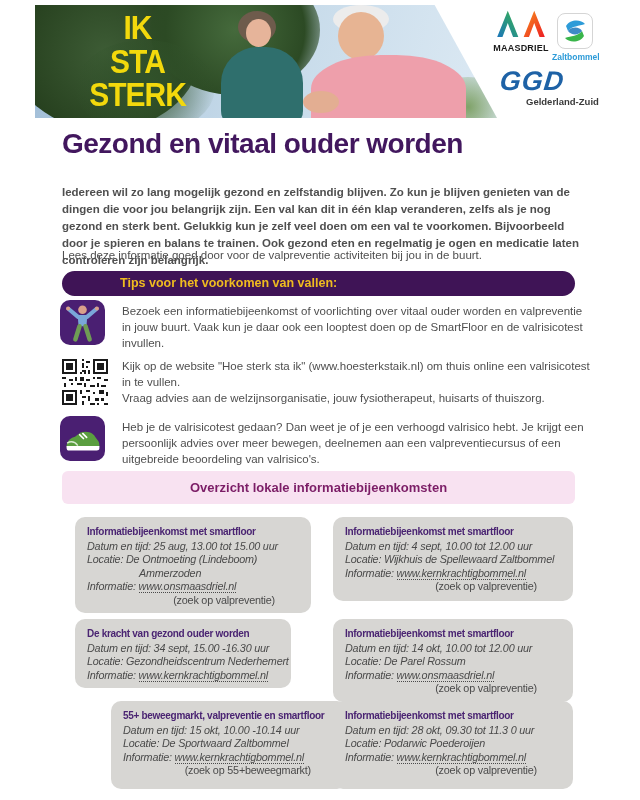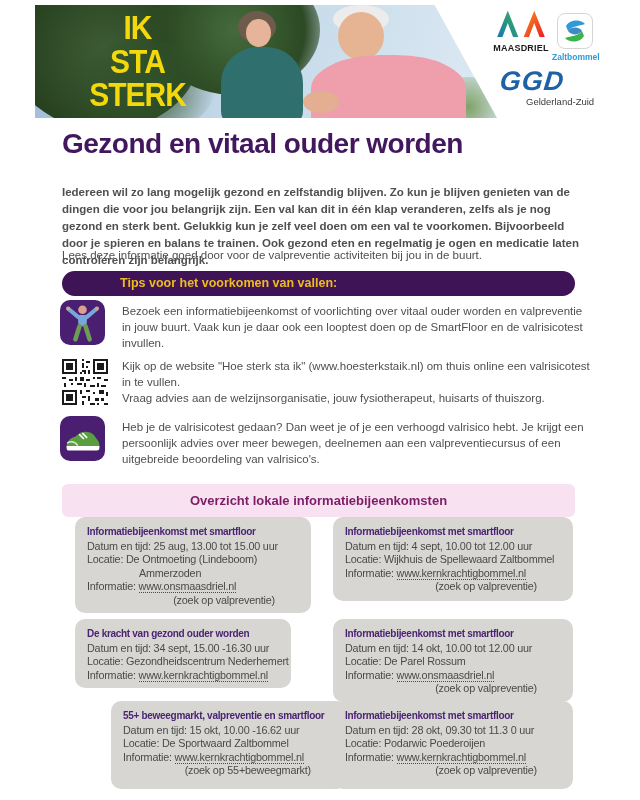--- a/index.html
+++ b/index.html
@@ -35,21 +35,21 @@
   }
 
   
   #logo-maasdriel { position:absolute; left:489px; top:8px; width:64px; text-align:center; }
   #logo-maasdriel .label { font-size:9px; font-weight:900; color:#1a1a1a; letter-spacing:0.2px; margin-top:1px; }
   #logo-zaltbommel { position:absolute; left:552px; top:5px; width:46px; text-align:center;margin-top:8px; }
   #logo-zaltbommel .box { width:36px; height:36px; margin:0 auto; border:1px solid #d5d5d5; border-radius:8px; background:#fff; }
   #logo-zaltbommel .label { font-size:8.5px; font-weight:bold; color:#2d9bd8; margin-top:3px; }
   #logo-ggd { position:absolute; left:500px; top:68px; width:100px; }
   #logo-ggd .ggd { font-size:27px; line-height:27px; font-weight:900; font-style:italic; color:#1e62a6; transform:skewX(-6deg); letter-spacing:1px; }
-  #logo-ggd .sub { font-size:9.5px; font-weight:normal; color:#3a3a3a; margin-left:26px; margin-top:1px; }
+  #logo-ggd .sub { font-size:9.5px; font-weight:bold; color:#3a3a3a; margin-left:26px; margin-top:1px; }
 
   
   #page-title {
     position:absolute; left:62px; top:127px; width:520px;
     font-size:28px; line-height:34px; font-weight:bold; color:#42175e; letter-spacing:-0.5px;
   }
   .para { position:absolute; left:62px; width:518px; font-size:11.5px; line-height:17px; color:#4f4f4f; }
   #intro { top:184px;font-weight:bold; }
   #lead  { top:247px; }
 
@@ -62,31 +62,31 @@
   .tip-icon { position:absolute; left:60px; width:45px; height:45px; border-radius:10px; background:#4a1f72; }
   .tip-icon svg { display:block; width:100%; height:100%; }
   #tip-icon-qr { background:#ffffff; left:62px; width:46px; height:46px; border-radius:0; }
   .tip-text { position:absolute; left:122px; width:468px; font-size:11.5px; line-height:16px; color:#4f4f4f; }
   #tip1-icon { top:300px; } #tip1-text { top:303px; }
   #tip-icon-qr { top:359px; } #tip2-text { top:358px; }
   #tip3-icon { top:416px; } #tip3-text { top:419px; }
 
   
   #events-banner {
-    position:absolute; left:62px; top:484px; width:513px; height:33px;
+    position:absolute; left:62px; top:471px; width:513px; height:33px;
     background:#f8e2f1; border-radius:6px; text-align:center;
     font-size:13px; font-weight:bold; line-height:33px; color:#7b1d66;
   }
   .card {
     position:absolute; background:#d7d6d3; border-radius:10px;
     padding:8px 6px 6px 12px; font-size:10.8px; line-height:13.5px;
     letter-spacing:-0.2px; color:#4a4a4a;
   }
   .card-title { font-size:10px; font-weight:bold; color:#4a2472; white-space:nowrap; letter-spacing:-0.3px; margin-bottom:1px; }
-  .card-line { white-space:nowrap; }
+  .card-line { white-space:nowrap;font-style:italic; }
   .card-indent { padding-left:52px; }
   .card-link { color:#4a4a4a; text-decoration:none; border-bottom:1px dotted #4a4a4a; cursor:pointer; }
   .card-note { text-align:right; padding-right:30px; }
   #card1 { left:75px;  top:517px; width:236px; min-height:84px; }
   #card2 { left:333px; top:517px; width:240px; min-height:84px; }
   #card3 { left:75px;  top:619px; width:216px; min-height:66px; }
   #card4 { left:333px; top:619px; width:240px; min-height:72px; }
   #card5 { left:75px;  top:701px; width:236px; min-height:88px;margin-left:36px; }
   #card6 { left:333px; top:701px; width:240px; min-height:88px; }
 </style>
@@ -277,21 +277,21 @@
     <div class="card-title">Informatiebijeenkomst met smartfloor</div>
     <div class="card-line">Datum en tijd: 14 okt, 10.00 tot 12.00 uur</div>
     <div class="card-line">Locatie: De Parel Rossum</div>
     <div class="card-line card-indent"></div>
     <div class="card-line"><span>Informatie: </span><a class="card-link">www.onsmaasdriel.nl</a></div>
     <div class="card-note">(zoek op valpreventie)</div>
   </div>
 
   <div class="card" id="card5">
     <div class="card-title">55+ beweegmarkt, valpreventie en smartfloor</div>
-    <div class="card-line">Datum en tijd: 15 okt, 10.00 -16.62 uur</div>
+    <div class="card-line">Datum en tijd: 15 okt, 10.00 -10.14 uur</div>
     <div class="card-line">Locatie: De Sportwaard Zaltbommel</div>
     <div class="card-line card-indent"></div>
     <div class="card-line"><span>Informatie: </span><a class="card-link">www.kernkrachtigbommel.nl</a></div>
     <div class="card-note">(zoek op 55+beweegmarkt)</div>
   </div>
 
   <div class="card" id="card6">
     <div class="card-title">Informatiebijeenkomst met smartfloor</div>
     <div class="card-line">Datum en tijd: 28 okt, 09.30 tot 11.3 0 uur</div>
     <div class="card-line">Locatie: Podarwic Poederoijen</div>

